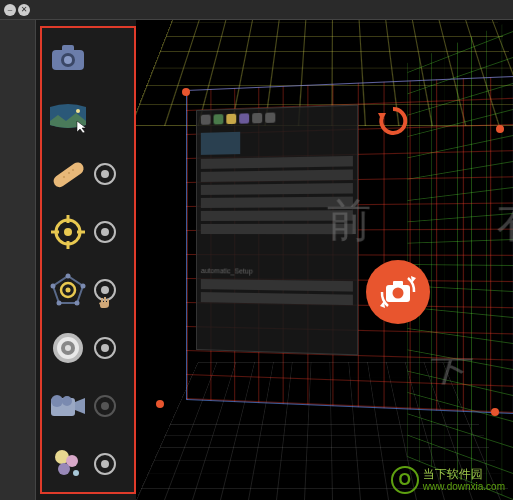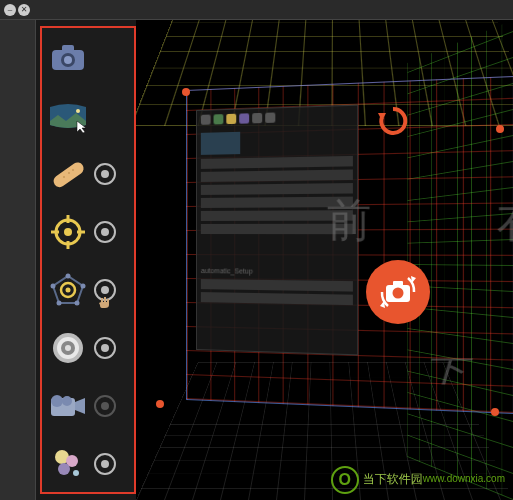--- a/index.html
+++ b/index.html
@@ -141,21 +141,21 @@
   .corner-dot { position:absolute; width:8px;height:8px;background:#e8552e;border-radius:50%; z-index:10;}
   .watermark {
     position:absolute; right:8px; bottom:6px;
     color:#5ea010; font-size:10px; display:flex; align-items:center; gap:4px;
     z-index: 30;
   }
   .watermark .logo {
     width:28px;height:28px;border:2px solid #5ea010;border-radius:50%;
     display:flex;align-items:center;justify-content:center;font-size:16px;font-weight:bold;color:#5ea010;
   }
-  .watermark .text { display:flex; flex-direction:row; line-height:1.1;}
+  .watermark .text { display:flex; flex-direction:column; line-height:1.1;}
   .watermark .text span:first-child{ font-size:12px;color:#9ec84a;}
 </style>
 </head>
 <body>
 
 <div class="topbar">
   <div class="topbar-icons">
     <div class="close-circle">–</div>
     <div class="close-circle">✕</div>
   </div>

